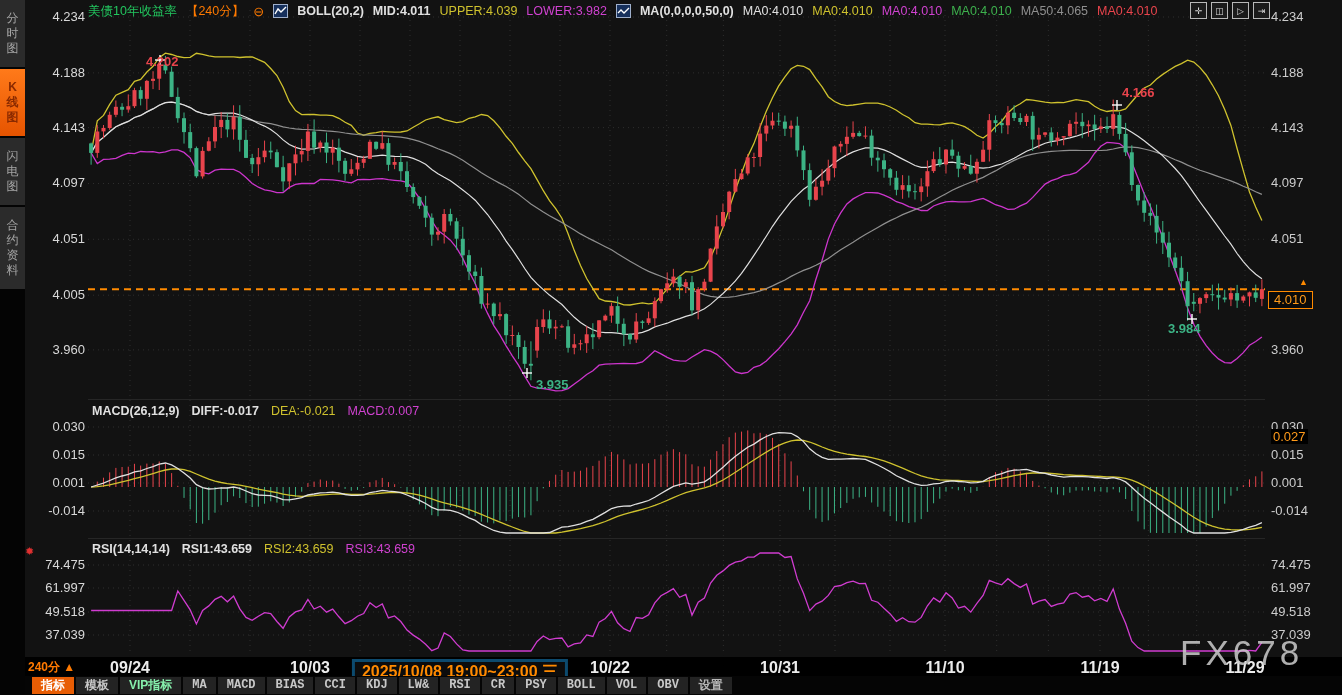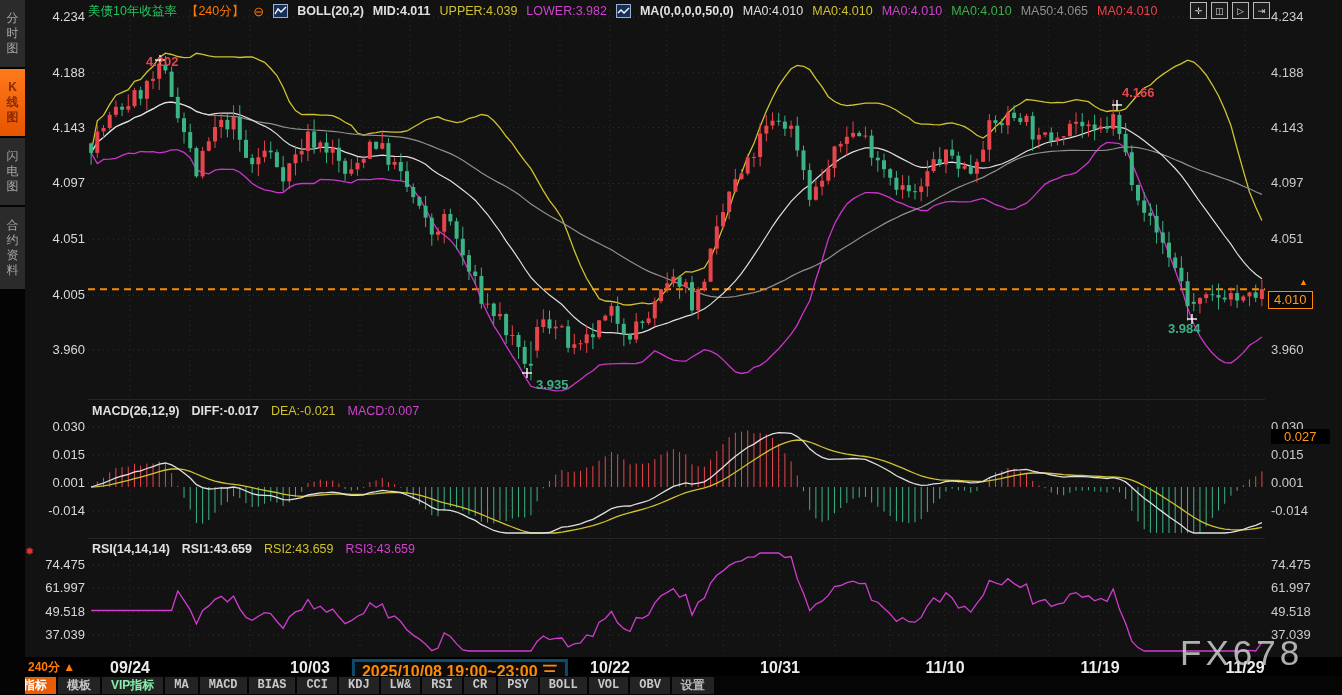--- a/index.html
+++ b/index.html
@@ -31,29 +31,29 @@
   .ind-header{position:absolute;left:92px;font-size:12.5px;display:flex;gap:12px;z-index:15;color:#e0e0e0;}
   #macd-header{top:404px;} #rsi-header{top:542px;}
   #red-burst{position:absolute;left:25px;top:545px;color:#e03030;font-size:11px;z-index:15;}
   
   .anno{position:absolute;font-size:13px;font-weight:bold;z-index:16;}
   
   #price-box{position:absolute;left:1268px;top:291px;border:1px solid #ff8a00;background:#0a0a0a;
              color:#ff9a1a;font-size:13px;line-height:16px;padding:0 5px;z-index:18;}
   #price-arrow{position:absolute;left:1299px;top:277px;color:#ff8a00;font-size:9px;z-index:18;}
   #macd-cur{position:absolute;left:1271px;top:429px;background:#000;color:#ff9a1a;font-size:13px;
-            padding:0 13px;z-index:18;}
+            padding:0 2px;z-index:18;}
   
   #xaxis{position:absolute;left:0;top:657px;width:1342px;height:19px;background:#000;z-index:25;}
   .xtick{position:absolute;top:2px;transform:translateX(-50%);font-size:16px;font-weight:bold;color:#ececec;}
   .xtick.highlight{color:#ff8a00;background:#0c0c0c;border:3px solid #0c4a6e;padding:0 7px;white-space:nowrap;}
   #period-cur{position:absolute;left:28px;top:2px;font-size:12px;font-weight:bold;color:#ff7a00;z-index:26;}
   
   #toolbar{position:absolute;left:0;top:676px;width:1342px;height:19px;background:#050505;display:flex;
-           gap:2px;padding-left:14px;box-sizing:border-box;z-index:25;}
+           gap:2px;padding-left:32px;box-sizing:border-box;z-index:25;}
   .tb{background:#232323;color:#c8c8c8;font-size:12px;font-weight:bold;line-height:17px;height:17px;
       margin-top:1px;padding:0 9px;cursor:pointer;}
   .tb.active{background:#e85d04;color:#fff;}
   .tb.vip{color:#86efac;}
   .tb.mono{font-family:"Liberation Mono",monospace;}
   .tb.gray{color:#b8b8b8;}
   
   #watermark{position:absolute;left:1180px;top:633px;font-size:35px;color:rgba(205,205,205,0.85);
              letter-spacing:4px;z-index:40;}
 </style>

